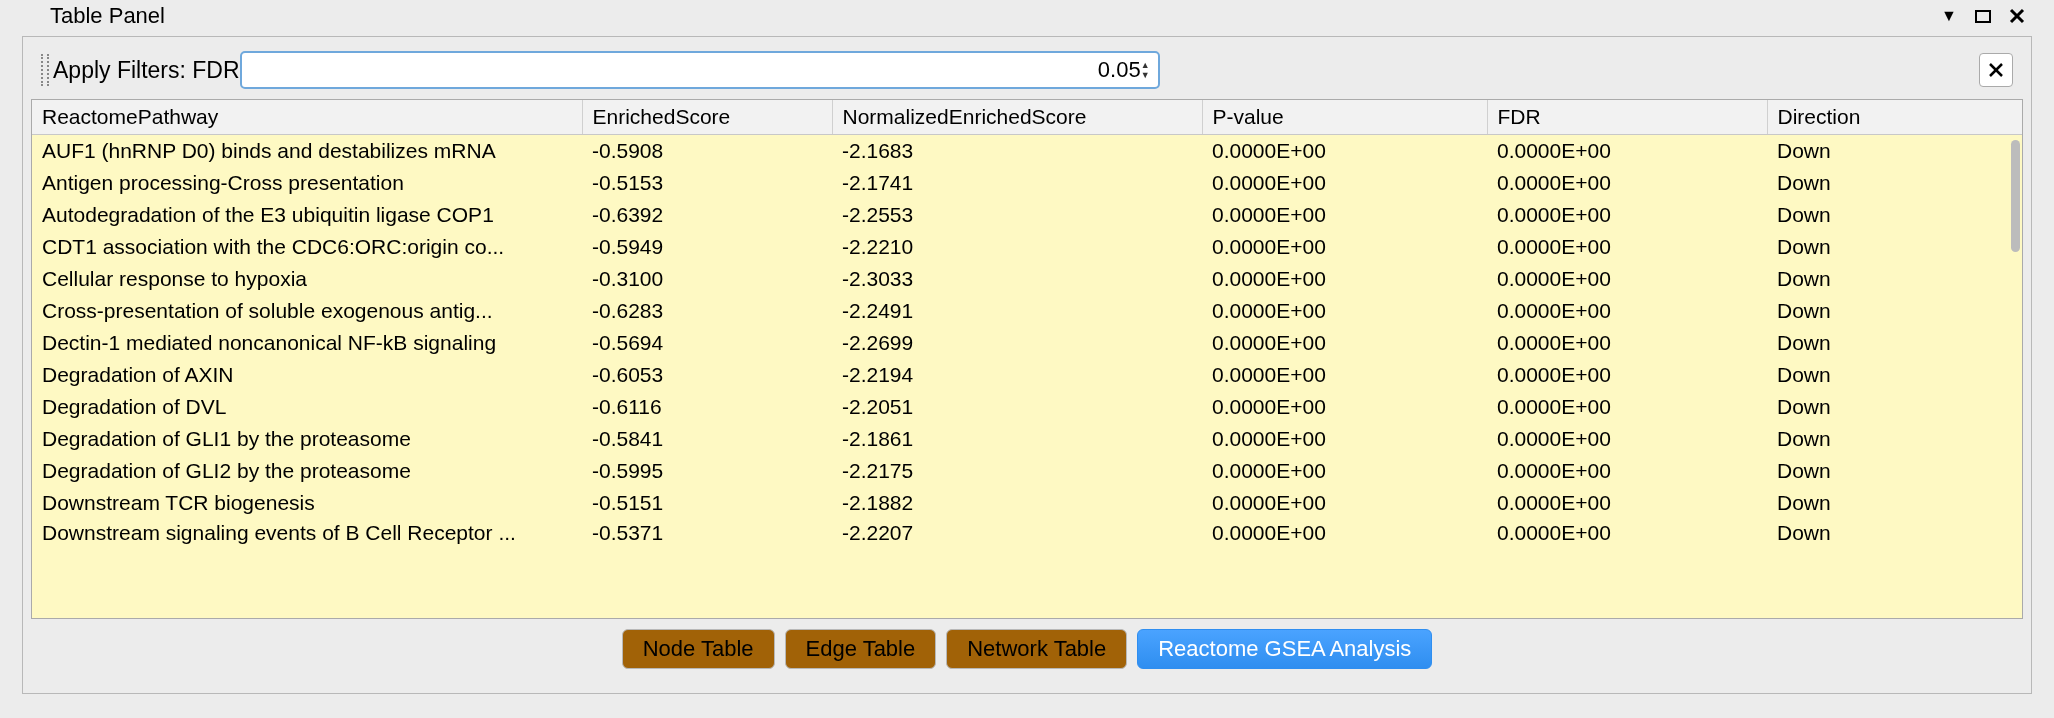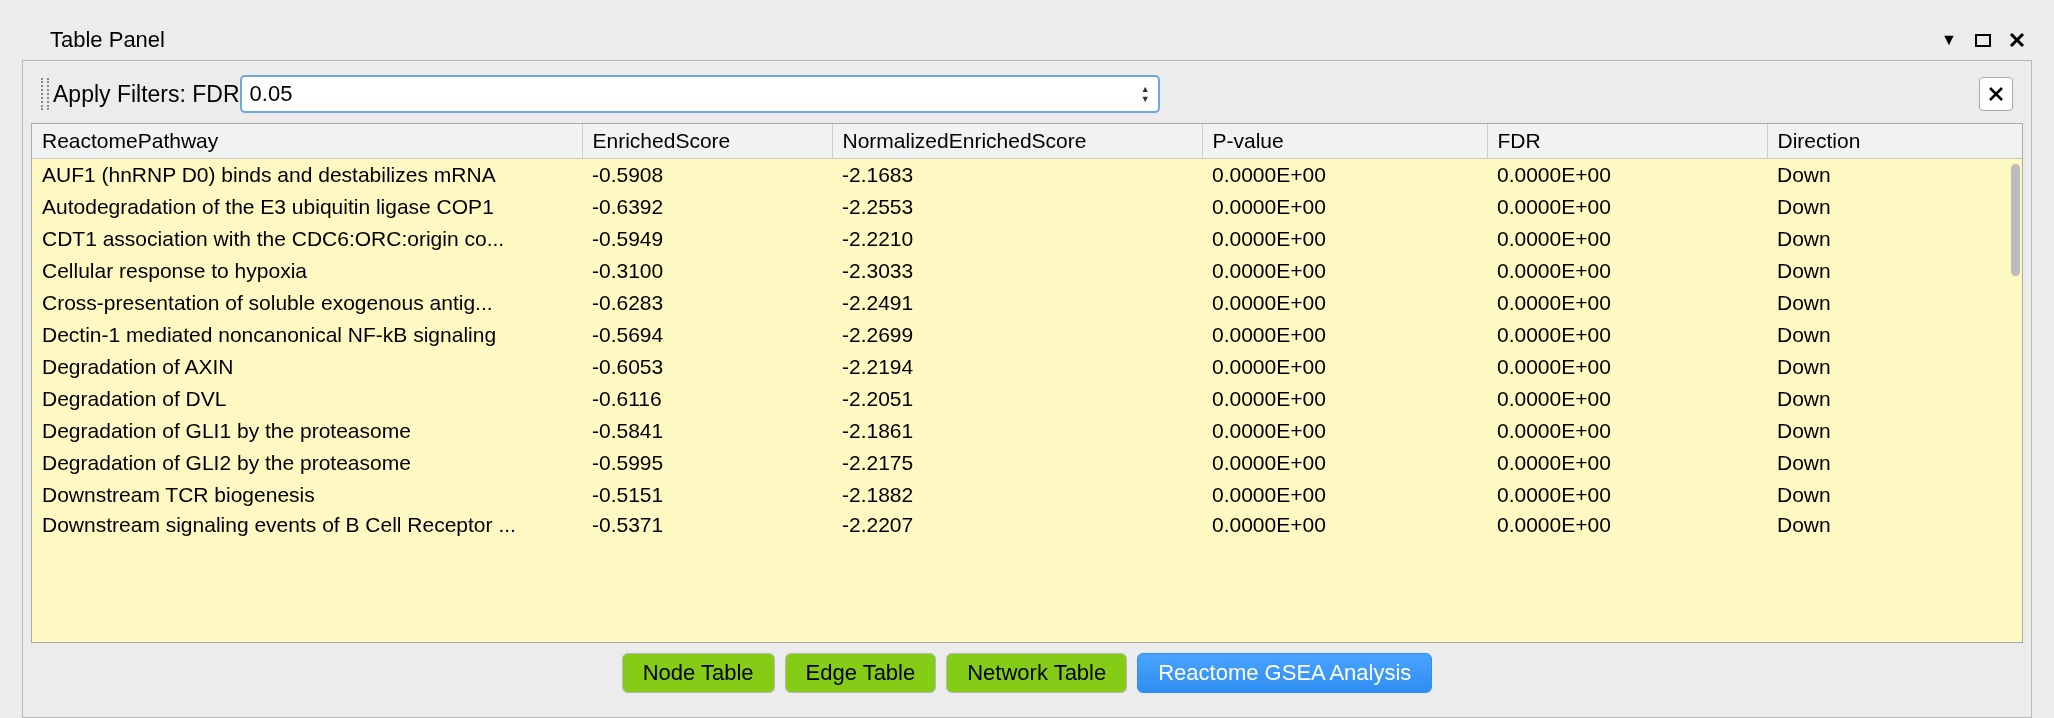--- a/index.html
+++ b/index.html
@@ -7,21 +7,20 @@
     width: 2054px;
     height: 718px;
     font-family: "Segoe UI", "Helvetica Neue", Arial, sans-serif;
     background: #ececec;
     color: #000;
     font-size: 21px;
     overflow: hidden;
   }
   .outer {
     padding: 0 22px 0 22px;
-    margin-top: 24px;
   }
 
   
   .titlebar {
     display: flex;
     align-items: center;
     height: 36px;
     padding: 2px 2px 6px 28px;
   }
   .titlebar .title {
@@ -81,20 +80,21 @@
     width: 920px;
     height: 38px;
     padding: 0 4px 0 8px;
   }
   .fdr-input {
     flex: 1;
     border: none;
     outline: none;
     font-size: 22px;
     background: transparent;
+    text-align: right;
   }
   .spinner-arrows {
     display: flex;
     flex-direction: column;
     font-size: 9px;
     line-height: 10px;
     color: #333;
     padding-right: 4px;
   }
   .close-btn-right {
@@ -169,21 +169,21 @@
   }
 
   
   .tabs-row {
     display: flex;
     justify-content: center;
     gap: 10px;
     padding: 10px 0 0 0;
   }
   .tab-btn {
-    background: #84cc16;
+    background: #a16207;
     border: 1px solid #b8b8b8;
     border-radius: 6px;
     padding: 6px 20px;
     font-size: 22px;
     cursor: pointer;
   }
   .tab-btn.active {
     background: linear-gradient(#4aa3ff, #2f8ef0);
     color: #fff;
     border-color: #2f8ef0;
@@ -265,20 +265,28 @@
           <tbody id="tbody">
               <tr>
                 <td>AUF1 (hnRNP D0) binds and destabilizes mRNA</td>
                 <td>-0.5908</td>
                 <td>-2.1683</td>
                 <td>0.0000E+00</td>
                 <td>0.0000E+00</td>
                 <td>Down</td>
               </tr>
               <tr>
+                <td>Antigen processing-Cross presentation</td>
+                <td>-0.5153</td>
+                <td>-2.1741</td>
+                <td>0.0000E+00</td>
+                <td>0.0000E+00</td>
+                <td>Down</td>
+              </tr>
+              <tr>
                 <td>Autodegradation of the E3 ubiquitin ligase COP1</td>
                 <td>-0.6392</td>
                 <td>-2.2553</td>
                 <td>0.0000E+00</td>
                 <td>0.0000E+00</td>
                 <td>Down</td>
               </tr>
               <tr>
                 <td>CDT1 association with the CDC6:ORC:origin co...</td>
                 <td>-0.5949</td>

